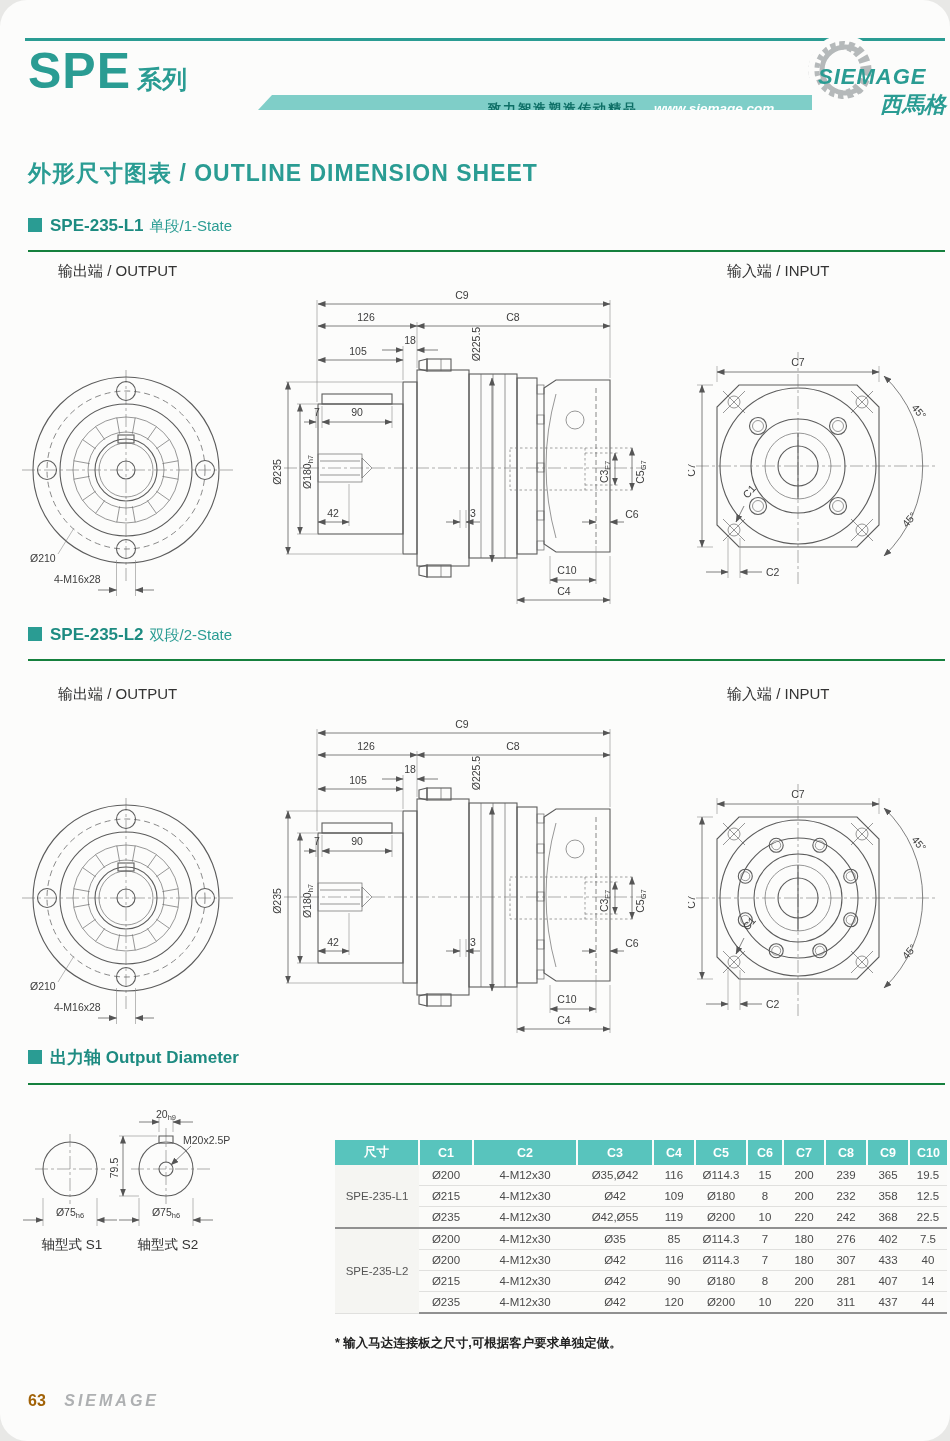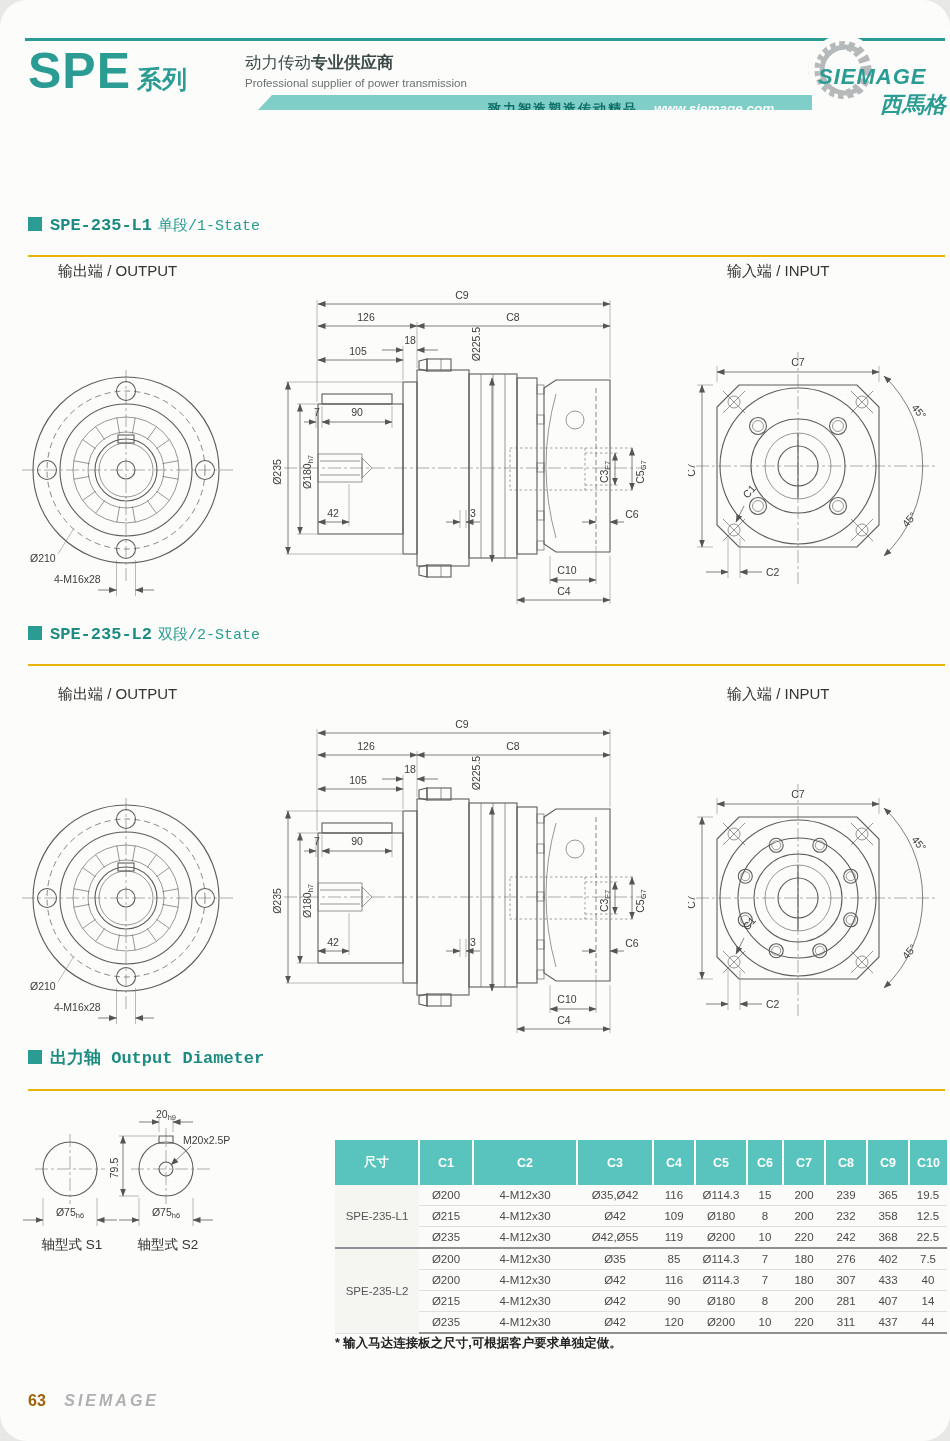--- a/index.html
+++ b/index.html
@@ -21,42 +21,42 @@
   .mid-slogan{position:absolute;left:245px;top:52px;color:#3c4b49;}
   .mid-slogan .l1{font-size:16.5px;}
   .mid-slogan .l1 b{font-weight:bold;}
   .mid-slogan .l2{font-size:11.5px;color:#687170;margin-top:3px;}
   .logo{position:absolute;left:792px;top:28px;width:155px;height:90px;}
   .logo .lt{position:absolute;left:26px;top:36px;font-size:22px;font-weight:bold;font-style:italic;
             color:#2a9c93;letter-spacing:1px;}
   .logo .lz{position:absolute;left:88px;top:62px;font-size:22px;font-weight:bold;font-style:italic;color:#2a9c93;}
   
   .page-title{position:absolute;left:28px;top:158px;font-size:23px;font-weight:bold;color:#2a9c93;letter-spacing:1px;}
-  .sec{position:absolute;left:28px;width:917px;border-bottom:2px solid #eab308;padding-bottom:20px;white-space:nowrap;font-family:Liberation Mono, monospace;}
+  .sec{position:absolute;left:28px;width:917px;border-bottom:2px solid #15803d;padding-bottom:14px;white-space:nowrap;}
   .sec .sq{display:inline-block;width:14px;height:14px;background:#2a9c93;margin-right:8px;vertical-align:-1px;}
   .sec .code{font-size:17px;font-weight:bold;color:#1d8b81;}
   .sec .stype{font-size:15px;color:#2a9c93;margin-left:6px;}
   .sec .s3t{font-size:17px;font-weight:bold;color:#1d8b81;}
   .vlabel{position:absolute;font-size:15px;color:#333;}
   
   svg text{font-family:"Liberation Sans",sans-serif;font-size:10.5px;fill:#3d3d3d;}
   .tm{text-anchor:middle;}
   .sub{font-size:7.5px;}
   .ol{fill:none;stroke:#5c5c5c;stroke-width:1.1;}
   .tl{fill:none;stroke:#6b6b6b;stroke-width:.7;}
   .cl{stroke:#8a8a8a;stroke-width:.7;stroke-dasharray:13 3 3 3;fill:none;}
   .dotl{fill:none;stroke:#7a7a7a;stroke-width:.7;stroke-dasharray:2.5 2.5;}
   .hid{fill:none;stroke:#6b6b6b;stroke-width:.8;stroke-dasharray:5 3;}
   .ext{stroke:#8c8c8c;stroke-width:.6;fill:none;}
   .dim{stroke:#5f5f5f;stroke-width:.8;fill:none;}
   .bc{fill:none;stroke:#6b6b6b;stroke-width:.8;stroke-dasharray:6 4;}
   
   .dim-table{position:absolute;left:335px;top:1140px;width:610px;border-collapse:collapse;
              table-layout:fixed;font-size:11.5px;color:#4a4a4a;}
-  .dim-table th{background:#58c4bd;color:#fff;font-weight:bold;font-size:12.5px;padding:14px 1px;
+  .dim-table th{background:#58c4bd;color:#fff;font-weight:bold;font-size:12.5px;padding:4px 1px;
                 border-left:2px solid #fcfcfb;margin-top:18px;}
   .dim-table th:first-child{border-left:none;}
   .dim-table td{text-align:center;padding:4px 1px;border-bottom:1px solid #e0e0de;background:#fbfbf9;}
   .dim-table td.gname{background:#f5f5f2;color:#555;}
   .dim-table tr.group-start td{border-top:2px solid #909090;}
   .dim-table tbody tr:last-child td{border-bottom:2px solid #909090;}
   .c0{width:84px}.c1{width:54px}.c2{width:104px}.c3{width:76px}.c4{width:42px}.c5{width:52px}
   .c6{width:36px}.c7{width:42px}.c8{width:42px}.c9{width:42px}.c10{width:38px}
   .footnotes{position:absolute;left:335px;top:1334px;font-size:12.5px;color:#222;line-height:1.45;}
   .footnotes .fn1{font-weight:bold;text-align:center;}
@@ -69,39 +69,36 @@
 <body>
 
 <div class="page">
 
   <div class="topline"></div>
 
   <div class="brand">
     <span class="spe">SPE</span><span class="xilie">系列</span>
   </div>
 
-  <div class="mid-slogan">
-    <div class="l1"><span>动力传动</span><b>专业供应商</b></div>
-    <div class="l2">Professional supplier of power transmission</div>
-  </div>
 
   <div class="band-light">
     <span class="slogan2">致力智造塑造传动精品</span><span class="site">www.siemage.com</span>
   </div>
 
   <div class="logo">
     <svg viewBox="0 0 100 88" width="100" height="88">
       <circle cx="48" cy="42" r="26" fill="none" stroke="#b5b9ba" stroke-width="11" stroke-dasharray="5.5 3.8"></circle>
       <path d="M70,16 A32,32 0 1 0 70,68" fill="none" stroke="#fcfcfb" stroke-width="6"></path>
       <path d="M66,23 A23,23 0 1 0 66,61" fill="none" stroke="#b5b9ba" stroke-width="5"></path>
     </svg>
     <span class="lt">SIEMAGE</span>
     <span class="lz">西馬格</span>
   </div>
 
+  <div class="page-title">外形尺寸图表 / OUTLINE DIMENSION SHEET</div>
 
   <div class="sec" style="top:216px">
     <span class="sq"></span><span class="code">SPE-235-L1</span><span class="stype">单段/1-State</span>
   </div>
   <div class="vlabel" style="left:58px;top:262px">输出端 / OUTPUT</div>
   <div class="vlabel" style="left:727px;top:262px">输入端 / INPUT</div>
 
   <div class="abs" style="left:18px;top:282px">
 <svg viewBox="0 0 220 340" width="220" height="340">
   <line class="cl" x1="4" y1="188" x2="216" y2="188"></line>

